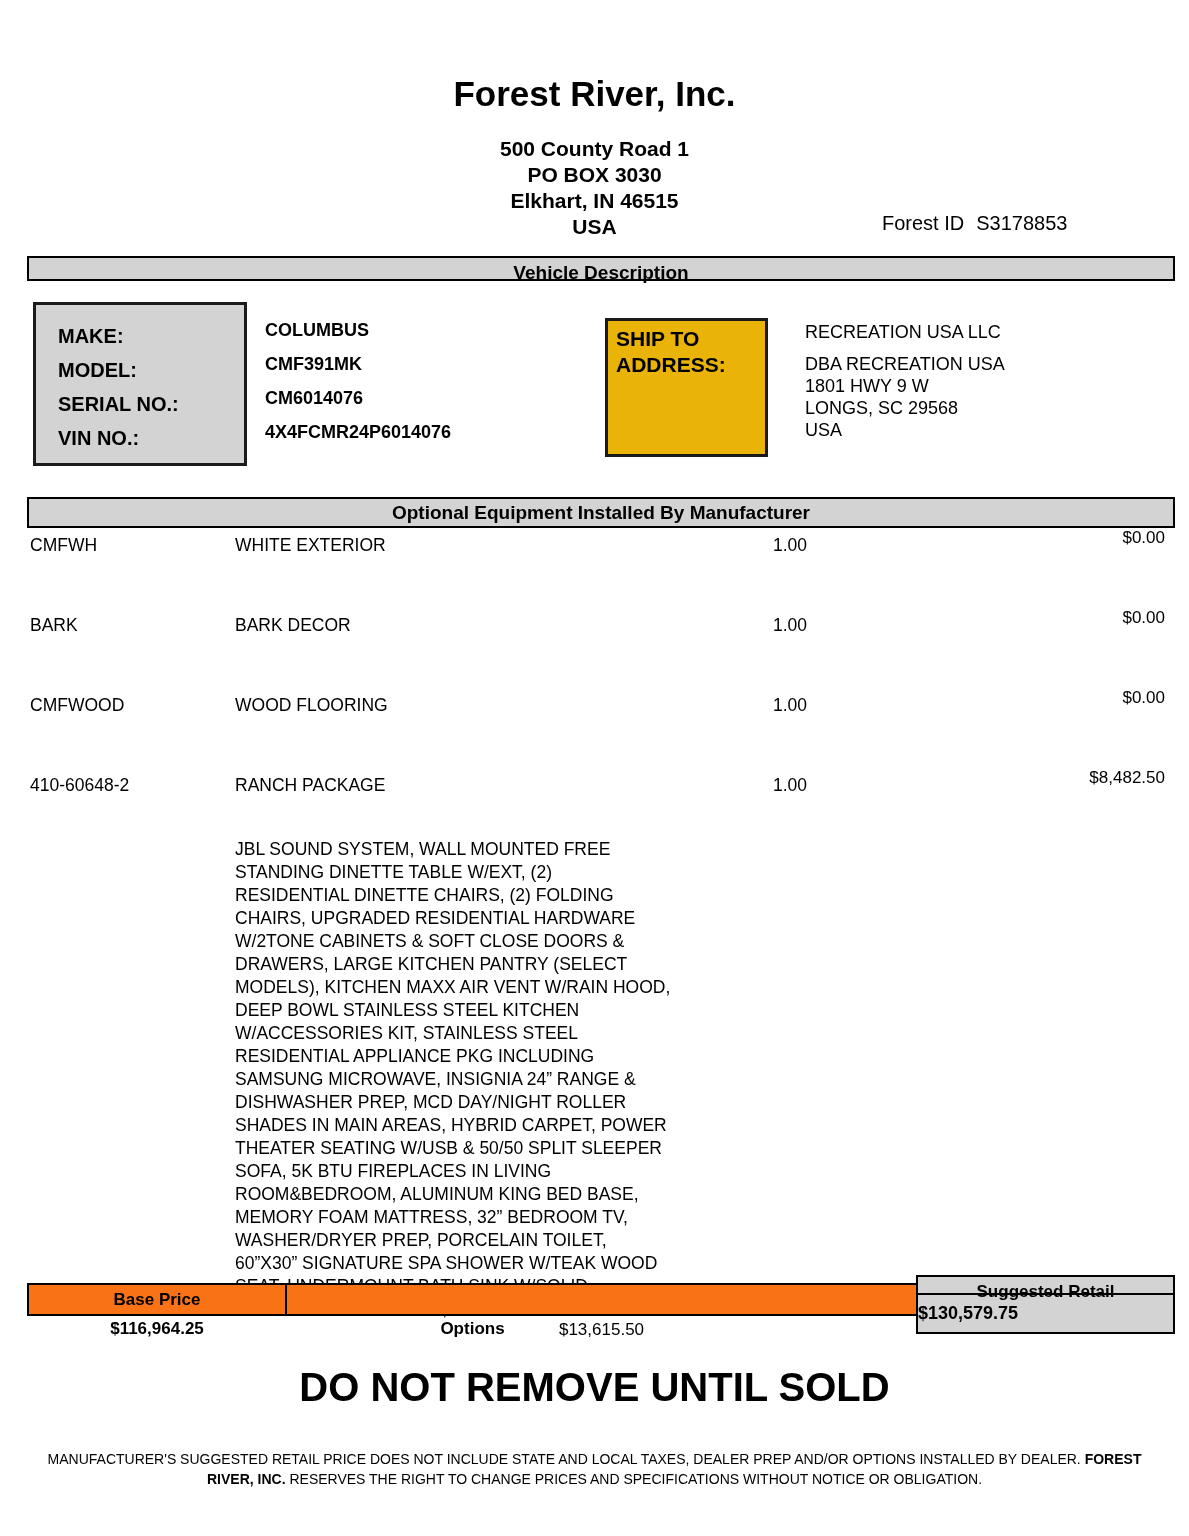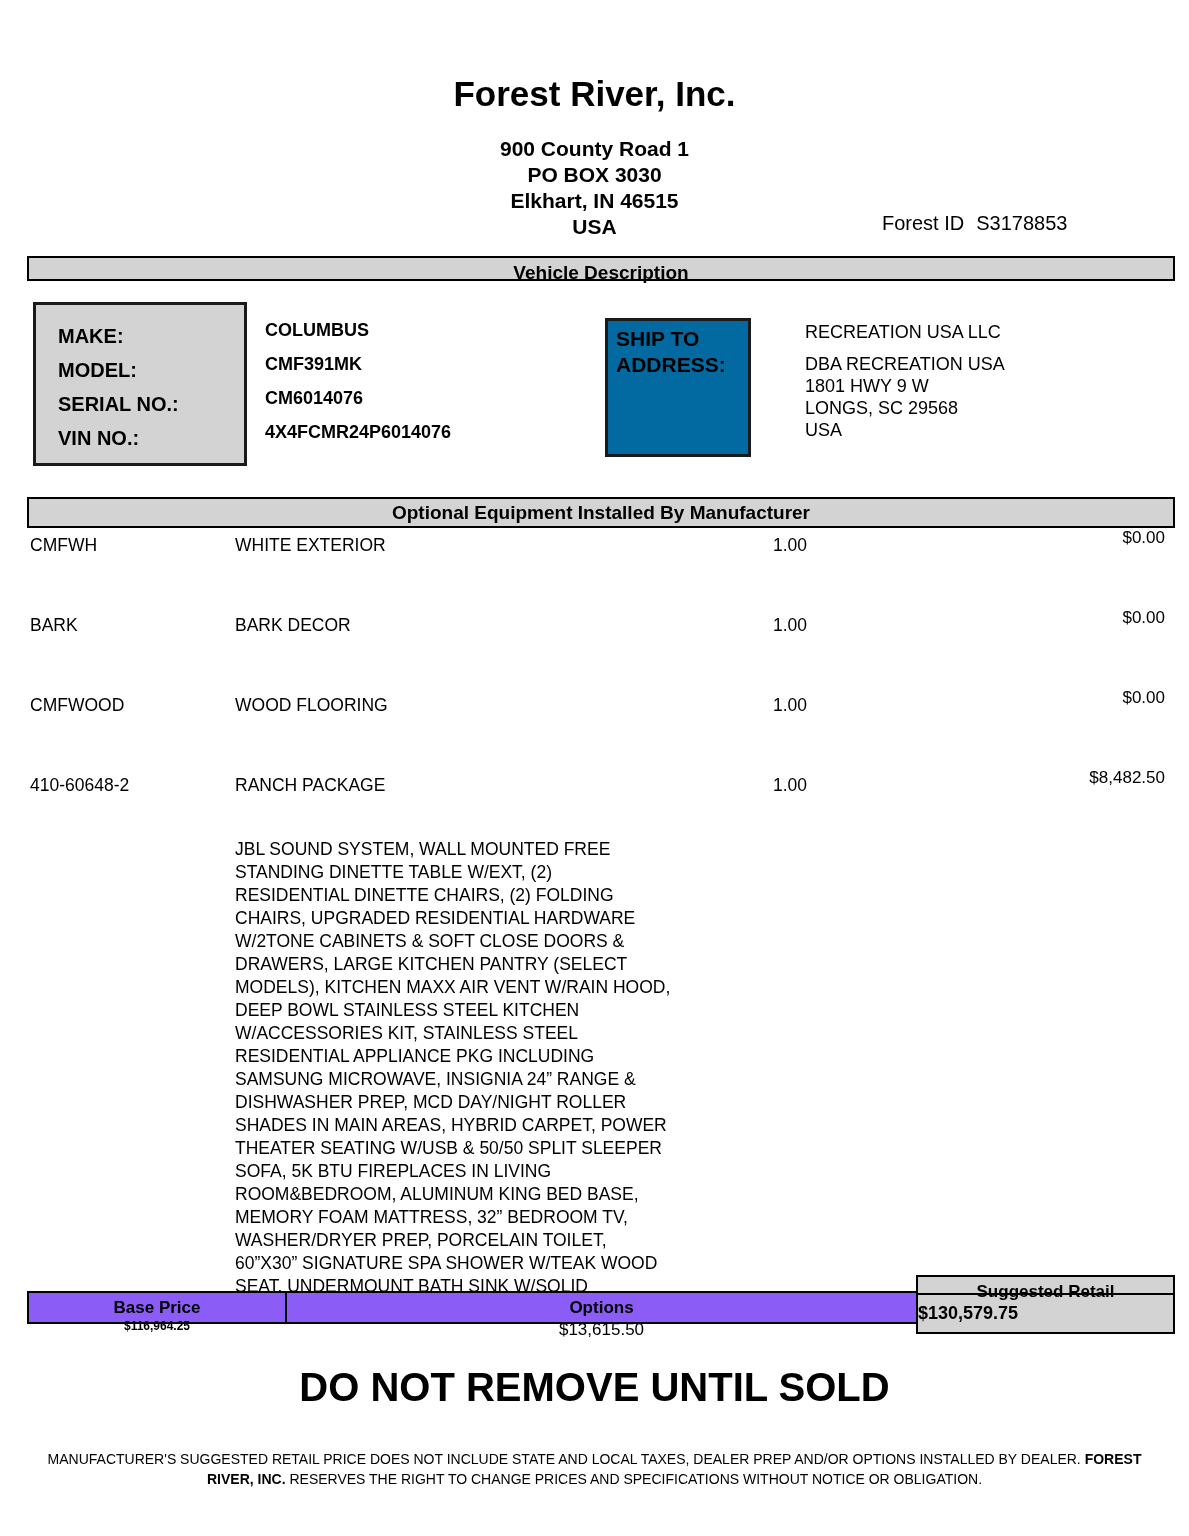--- a/index.html
+++ b/index.html
@@ -38,64 +38,64 @@
     background: #d3d3d3; border: 3px solid #1a1a1a;
     padding: 16px 0 0 22px;
   }
   .info-labels-box .lbl { font-weight: bold; font-size: 20px; height: 34px; line-height: 30px; }
   .info-values {
     position: absolute; top: 314px; left: 265px;
   }
   .info-values .val { font-weight: bold; font-size: 18px; height: 34px; line-height: 32px; }
 
   .shipto-box {
-    position: absolute; top: 318px; left: 605px; width: 146px; height: 139px;
-    background: #0369a1; border: 3px solid #1a1a1a;
+    position: absolute; top: 318px; left: 605px; width: 163px; height: 139px;
+    background: #eab308; border: 3px solid #1a1a1a;
     padding: 5px 8px; font-weight: bold; font-size: 21px; line-height: 26px;
   }
   .shipto-address {
     position: absolute; top: 321px; left: 805px;
     font-size: 18px; line-height: 22px;
   }
   .shipto-address .line1 { margin-bottom: 10px; }
 
   .equip-table { position: absolute; top: 535px; left: 30px; width: 1135px; }
   .equip-row {
     display: grid; grid-template-columns: 205px 510px 110px 1fr;
     font-size: 17.5px; margin-bottom: 17px;
   }
   .equip-row .qty { padding-left: 28px; }
   .equip-row .price { text-align: right; transform: translateY(-7px); font-size: 17px; }
   .equip-row .desc { white-space: pre-line; line-height: 23px; margin-top: 42px; }
 
   .pricing { position: absolute; top: 1275px; left: 27px; width: 1148px; height: 72px; }
   .price-header-bar {
-    position: absolute; left: 0; top: 16px; width: 891px; height: 33px;
-    background: #8b5cf6; border: 2px solid #000; display: flex;
+    position: absolute; left: 0; top: 8px; width: 891px; height: 33px;
+    background: #f97316; border: 2px solid #000; display: flex; flex-direction: column;
   }
   .price-header-bar .cell {
     text-align: center; font-weight: bold; font-size: 17px; line-height: 29px;
   }
   .price-header-bar .base { width: 258px; border-right: 2px solid #000; }
   .price-header-bar .opts { flex: 1; }
   .sr-box {
     position: absolute; left: 889px; top: 0; width: 259px;
     border: 2px solid #000; background: #d3d3d3;
   }
   .sr-box .sr-head {
     height: 18px; line-height: 29px; text-align: center;
     font-weight: bold; font-size: 17px; border-bottom: 2px solid #000;
   }
   .sr-box .sr-val {
     height: 37px; line-height: 37px; 
     font-weight: bold; font-size: 18px;
   }
   .base-value {
     position: absolute; left: 0; top: 44px; width: 260px;
-    text-align: center; font-weight: bold; font-size: 12px;
+    text-align: center; font-weight: bold; font-size: 17px;
   }
   .options-value {
     position: absolute; left: 260px; top: 45px; width: 629px;
     text-align: center; font-size: 17px;
   }
 
   .notice {
     position: absolute; top: 1365px; left: 0; width: 100%;
     text-align: center; font-size: 40px; font-weight: bold;
   }
@@ -106,21 +106,21 @@
   .footer-note .bold { font-weight: bold; }
 </style>
 </head>
 <body>
 
 <div class="page">
 
   <div class="company-title">Forest River, Inc.</div>
 
   <div class="company-address">
-    <div>900 County Road 1</div>
+    <div>500 County Road 1</div>
     <div>PO BOX 3030</div>
     <div>Elkhart, IN 46515</div>
     <div>USA</div>
   </div>
 
   <div class="sales-id">
     <span>Forest ID</span><span class="sep"></span><span>S3178853</span>
   </div>
 
   <div class="section-bar vd-bar">Vehicle Description</div>

